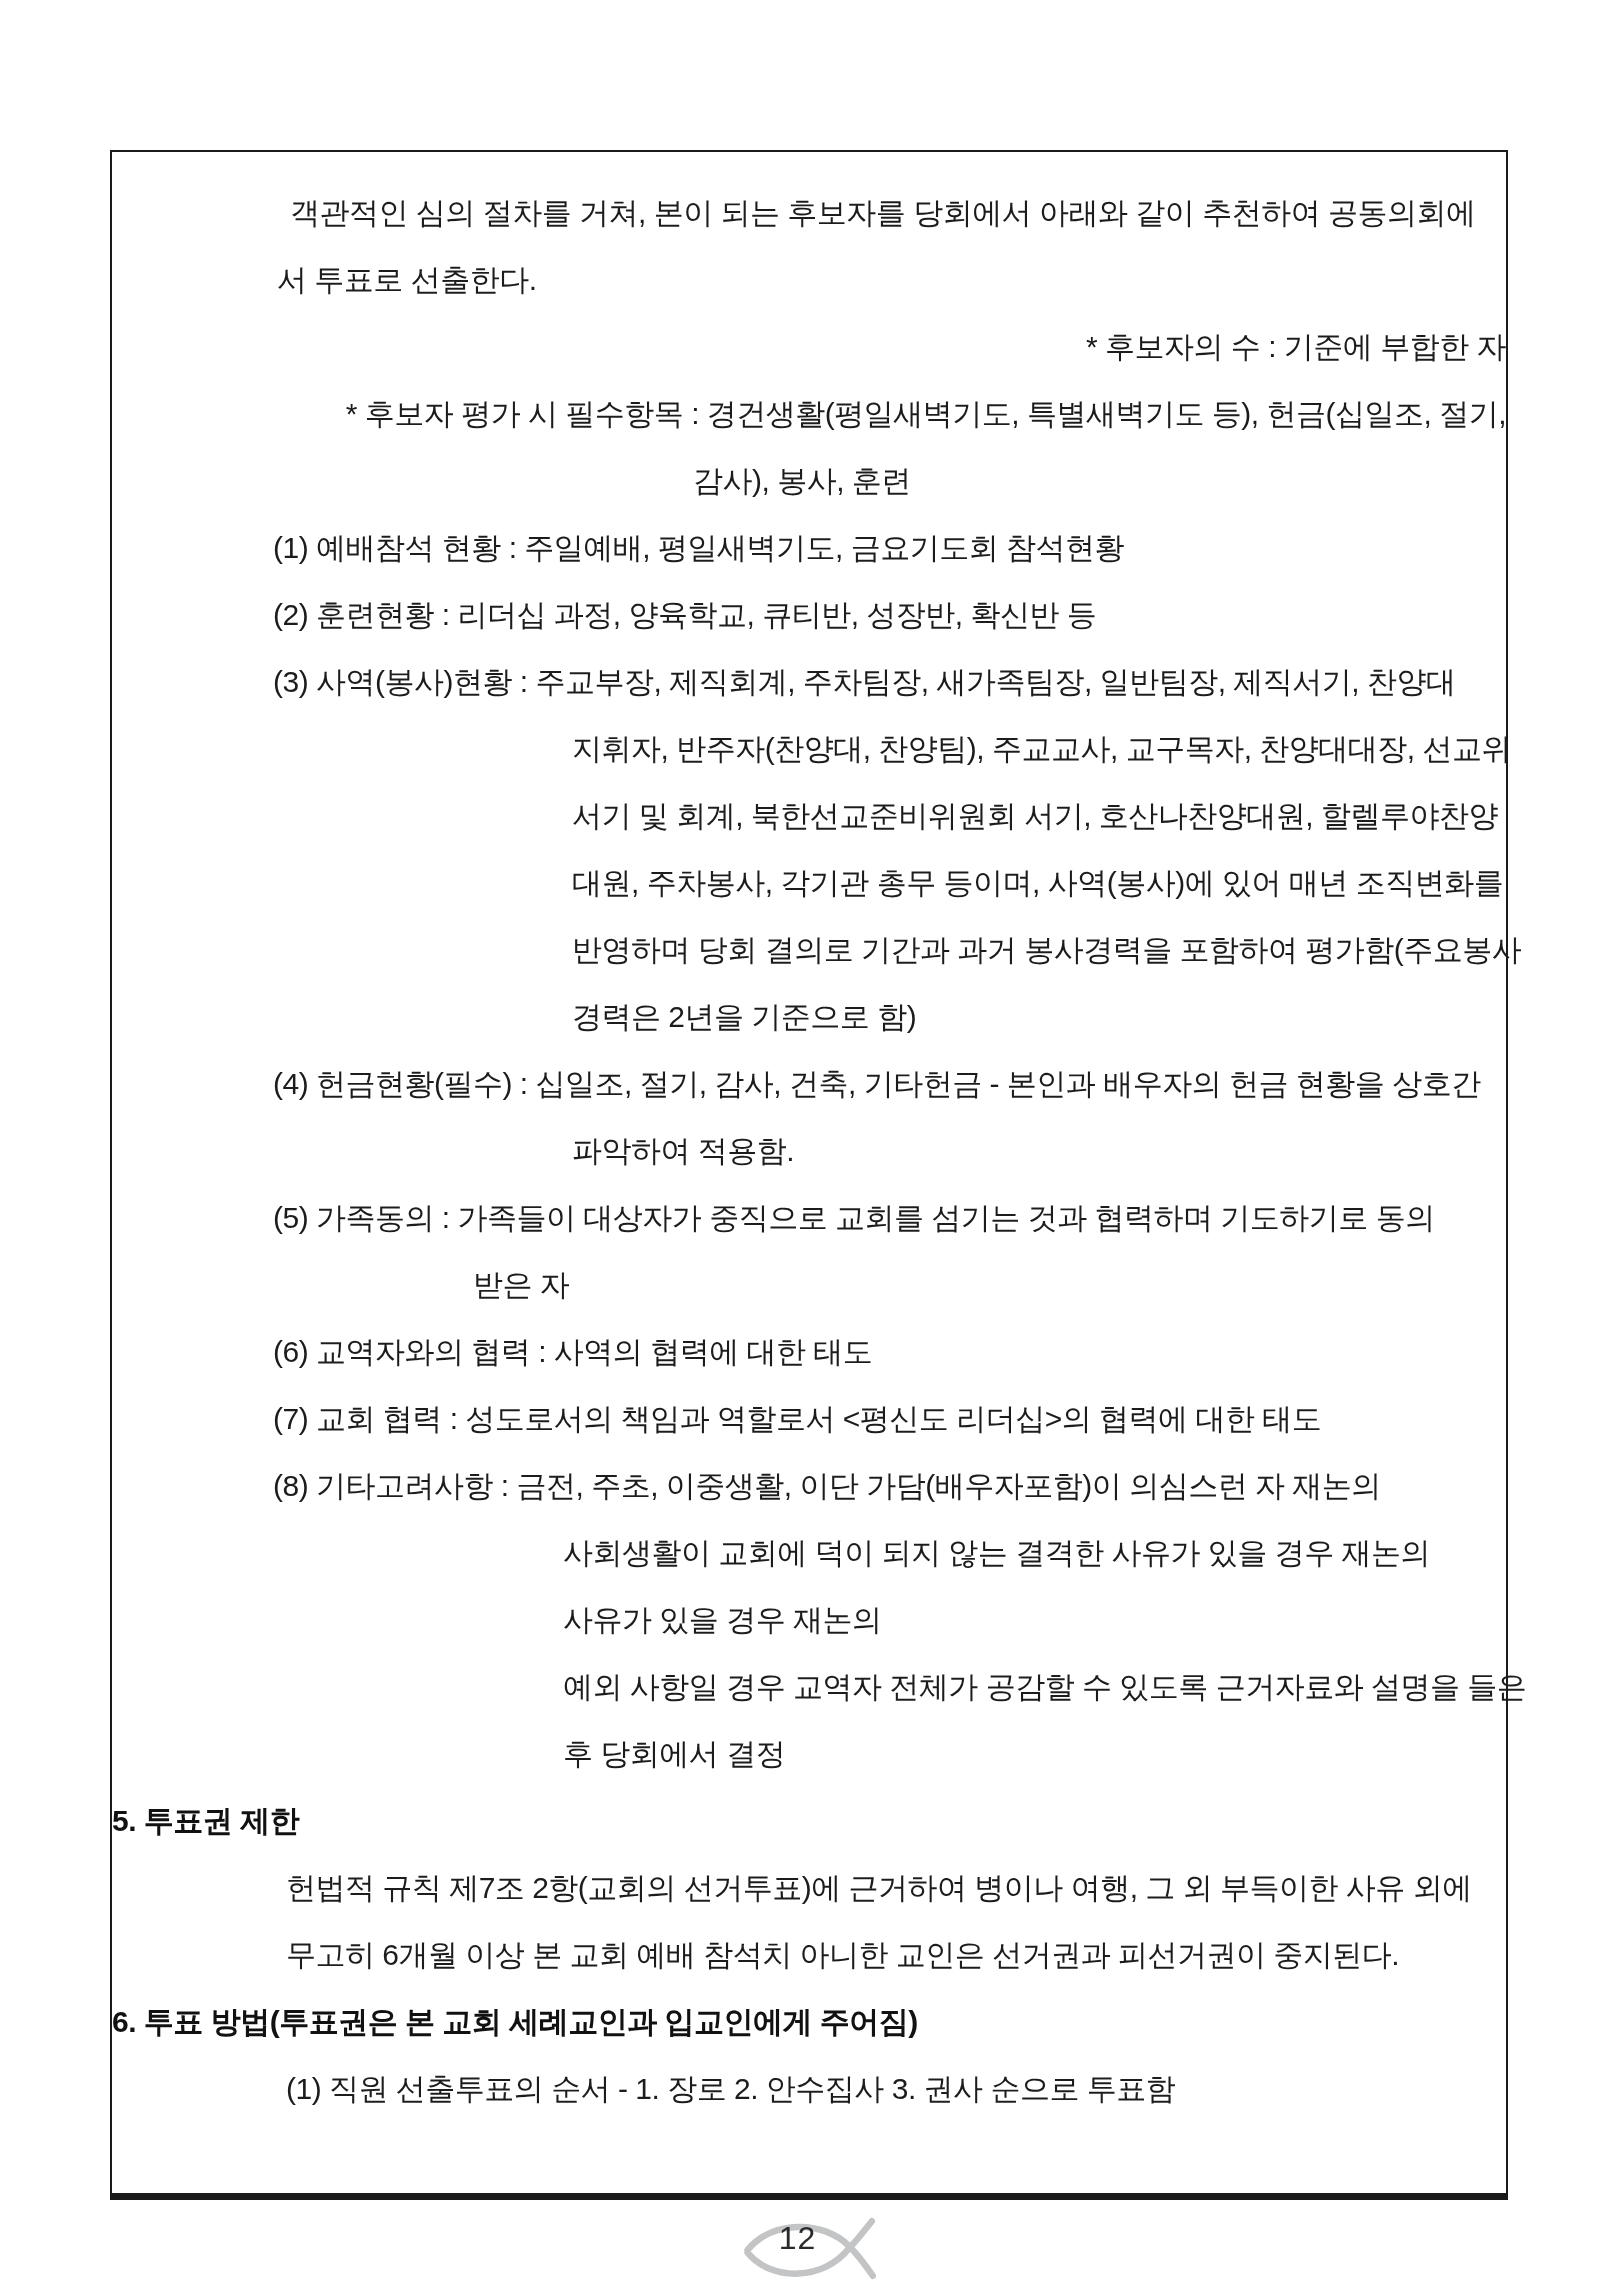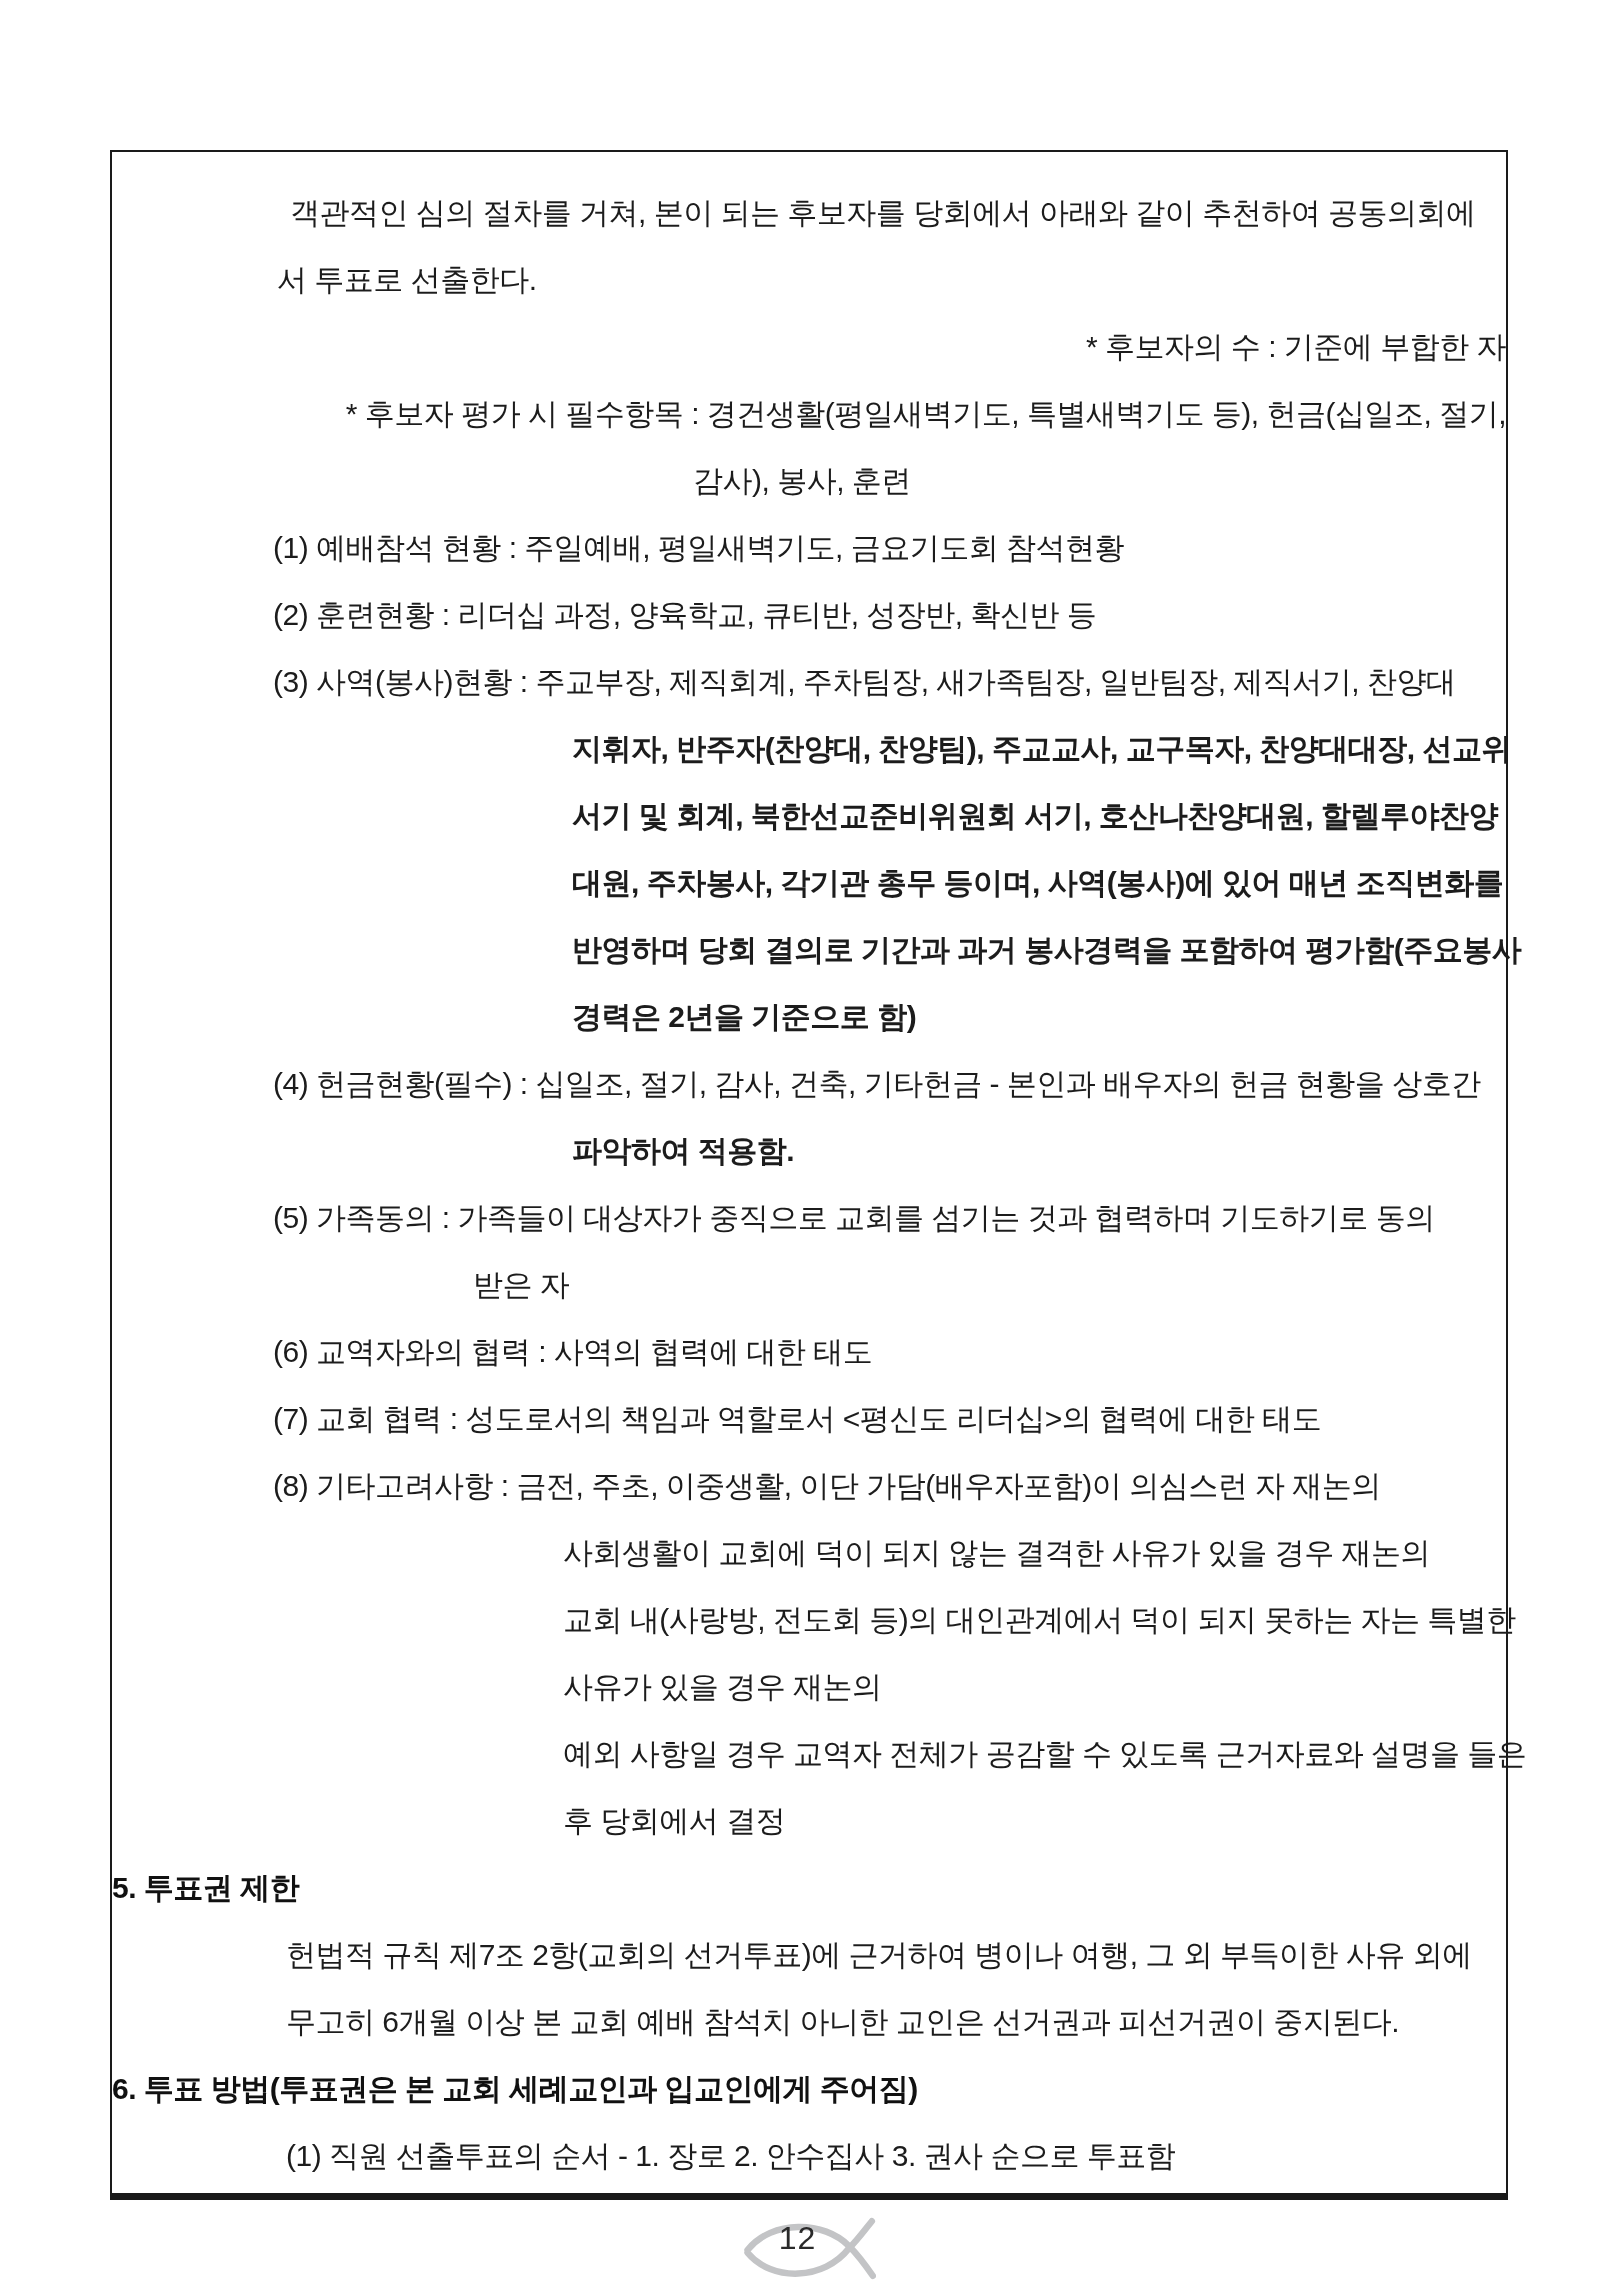--- a/index.html
+++ b/index.html
@@ -42,21 +42,21 @@
     font-size: 30px;
     letter-spacing: -0.5px;
     color: #1c1c1c;
     font-weight: 500;
   }
   
   .l-para-first { padding-left: 178px; }
   .l-para       { padding-left: 165px; }
   .l-star       { padding-left: 78px; text-align: right; }
   .l-item       { padding-left: 161px; }
-  .l-deep       { padding-left: 460px; font-weight: bold; }   
+  .l-deep       { padding-left: 460px; }   
   .l-deep2      { padding-left: 581px; }  
   .l-mid        { padding-left: 361px; }   
   .l-deep3      { padding-left: 451px; }   
   .l-section    { font-weight: 800; color: #111111; }
   .l-body5      { padding-left: 174px; }
   .footer {
     position: absolute;
     left: 0;
     top: 2180px;
     width: 100%;
@@ -102,21 +102,20 @@
       <div class="line l-deep">반영하며 당회 결의로 기간과 과거 봉사경력을 포함하여 평가함(주요봉사</div>
       <div class="line l-deep">경력은 2년을 기준으로 함)</div>
       <div class="line l-item">(4) 헌금현황(필수) : 십일조, 절기, 감사, 건축, 기타헌금 - 본인과 배우자의 헌금 현황을 상호간</div>
       <div class="line l-deep">파악하여 적용함.</div>
       <div class="line l-item">(5) 가족동의 : 가족들이 대상자가 중직으로 교회를 섬기는 것과 협력하며 기도하기로 동의</div>
       <div class="line l-mid">받은 자</div>
       <div class="line l-item">(6) 교역자와의 협력 : 사역의 협력에 대한 태도</div>
       <div class="line l-item">(7) 교회 협력 : 성도로서의 책임과 역할로서 &lt;평신도 리더십&gt;의 협력에 대한 태도</div>
       <div class="line l-item">(8) 기타고려사항 : 금전, 주초, 이중생활, 이단 가담(배우자포함)이 의심스런 자 재논의</div>
       <div class="line l-deep3">사회생활이 교회에 덕이 되지 않는 결격한 사유가 있을 경우 재논의</div>
-      <div class="line l-deep3">교회 내(사랑방, 전도회 등)의 대인관계에서 덕이 되지 못하는 자는 특별한</div>
       <div class="line l-deep3">사유가 있을 경우 재논의</div>
       <div class="line l-deep3">예외 사항일 경우 교역자 전체가 공감할 수 있도록 근거자료와 설명을 들은</div>
       <div class="line l-deep3">후 당회에서 결정</div>
       <div class="line l-section">5. 투표권 제한</div>
       <div class="line l-body5">헌법적 규칙 제7조 2항(교회의 선거투표)에 근거하여 병이나 여행, 그 외 부득이한 사유 외에</div>
       <div class="line l-body5">무고히 6개월 이상 본 교회 예배 참석치 아니한 교인은 선거권과 피선거권이 중지된다.</div>
       <div class="line l-section">6. 투표 방법(투표권은 본 교회 세례교인과 입교인에게 주어짐)</div>
       <div class="line l-body5">(1) 직원 선출투표의 순서 - 1. 장로  2. 안수집사  3. 권사 순으로 투표함</div>
     </div>
   </div>

